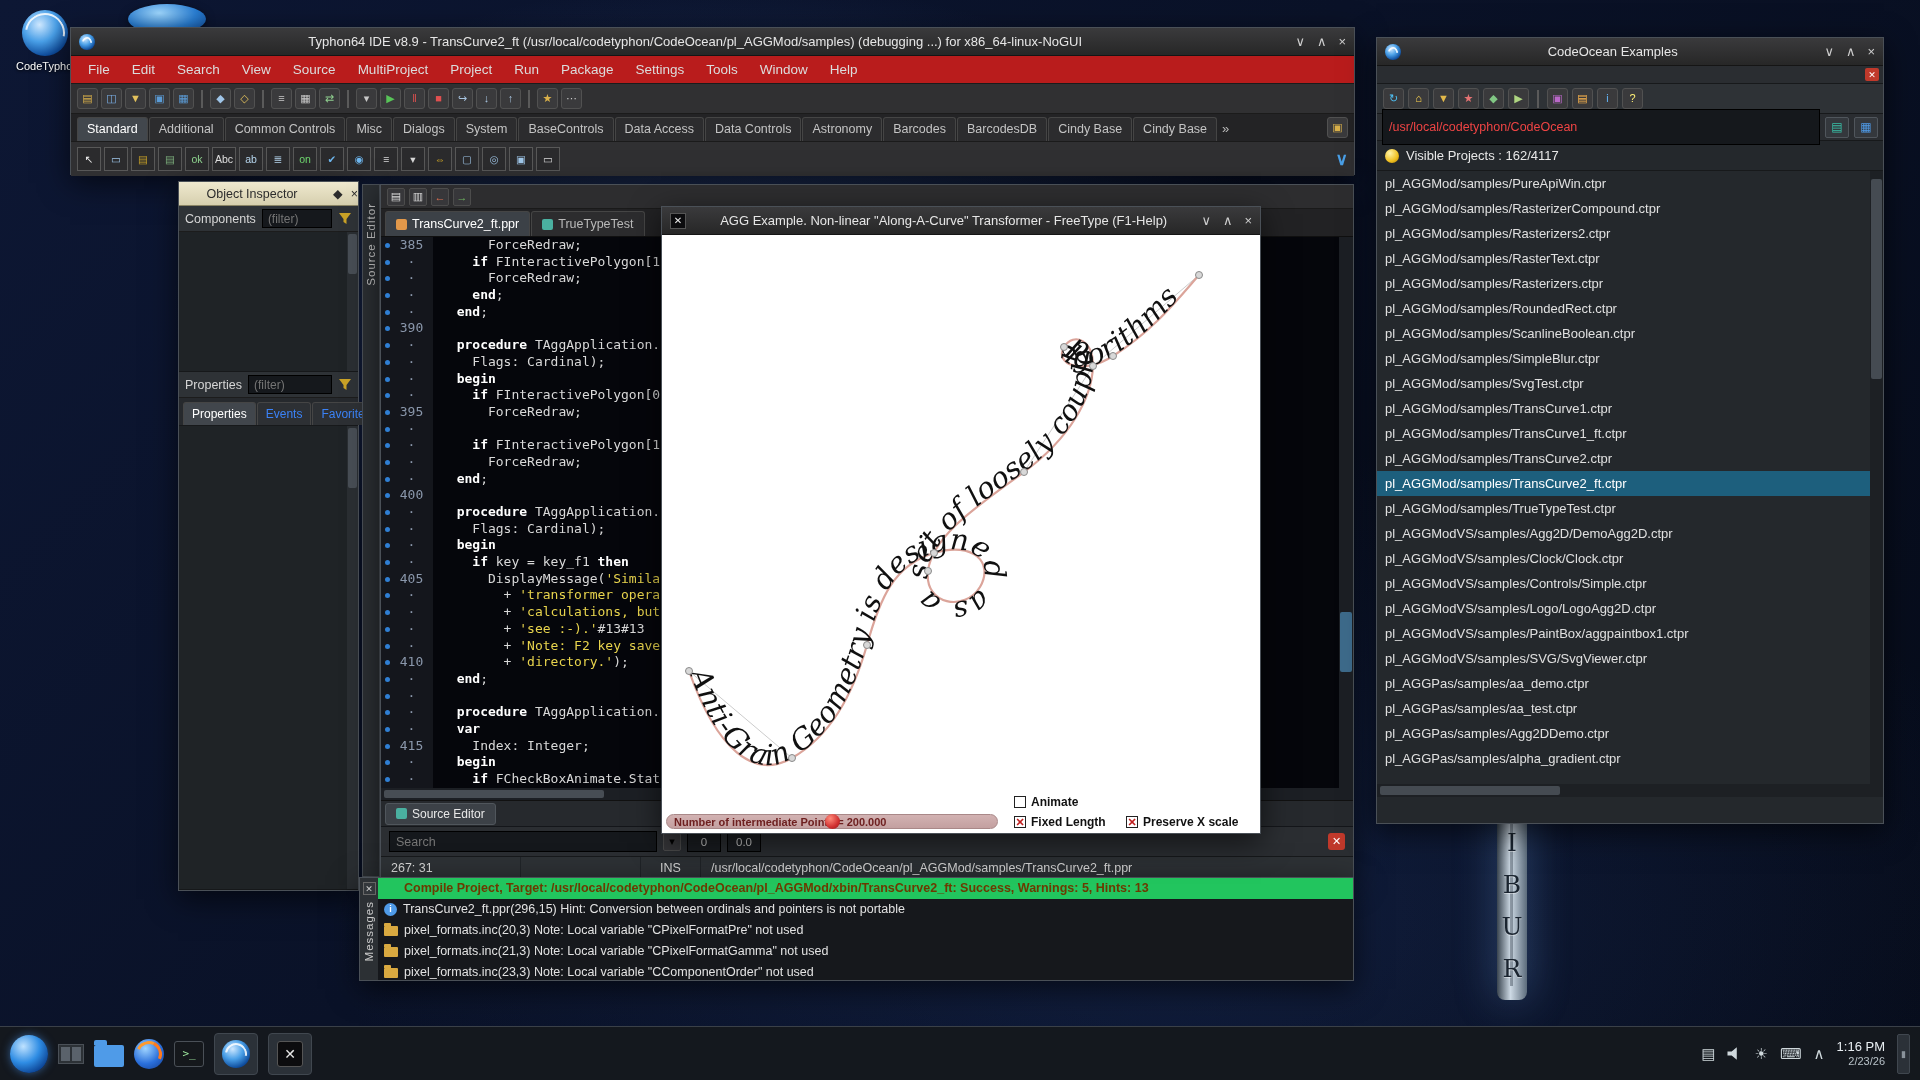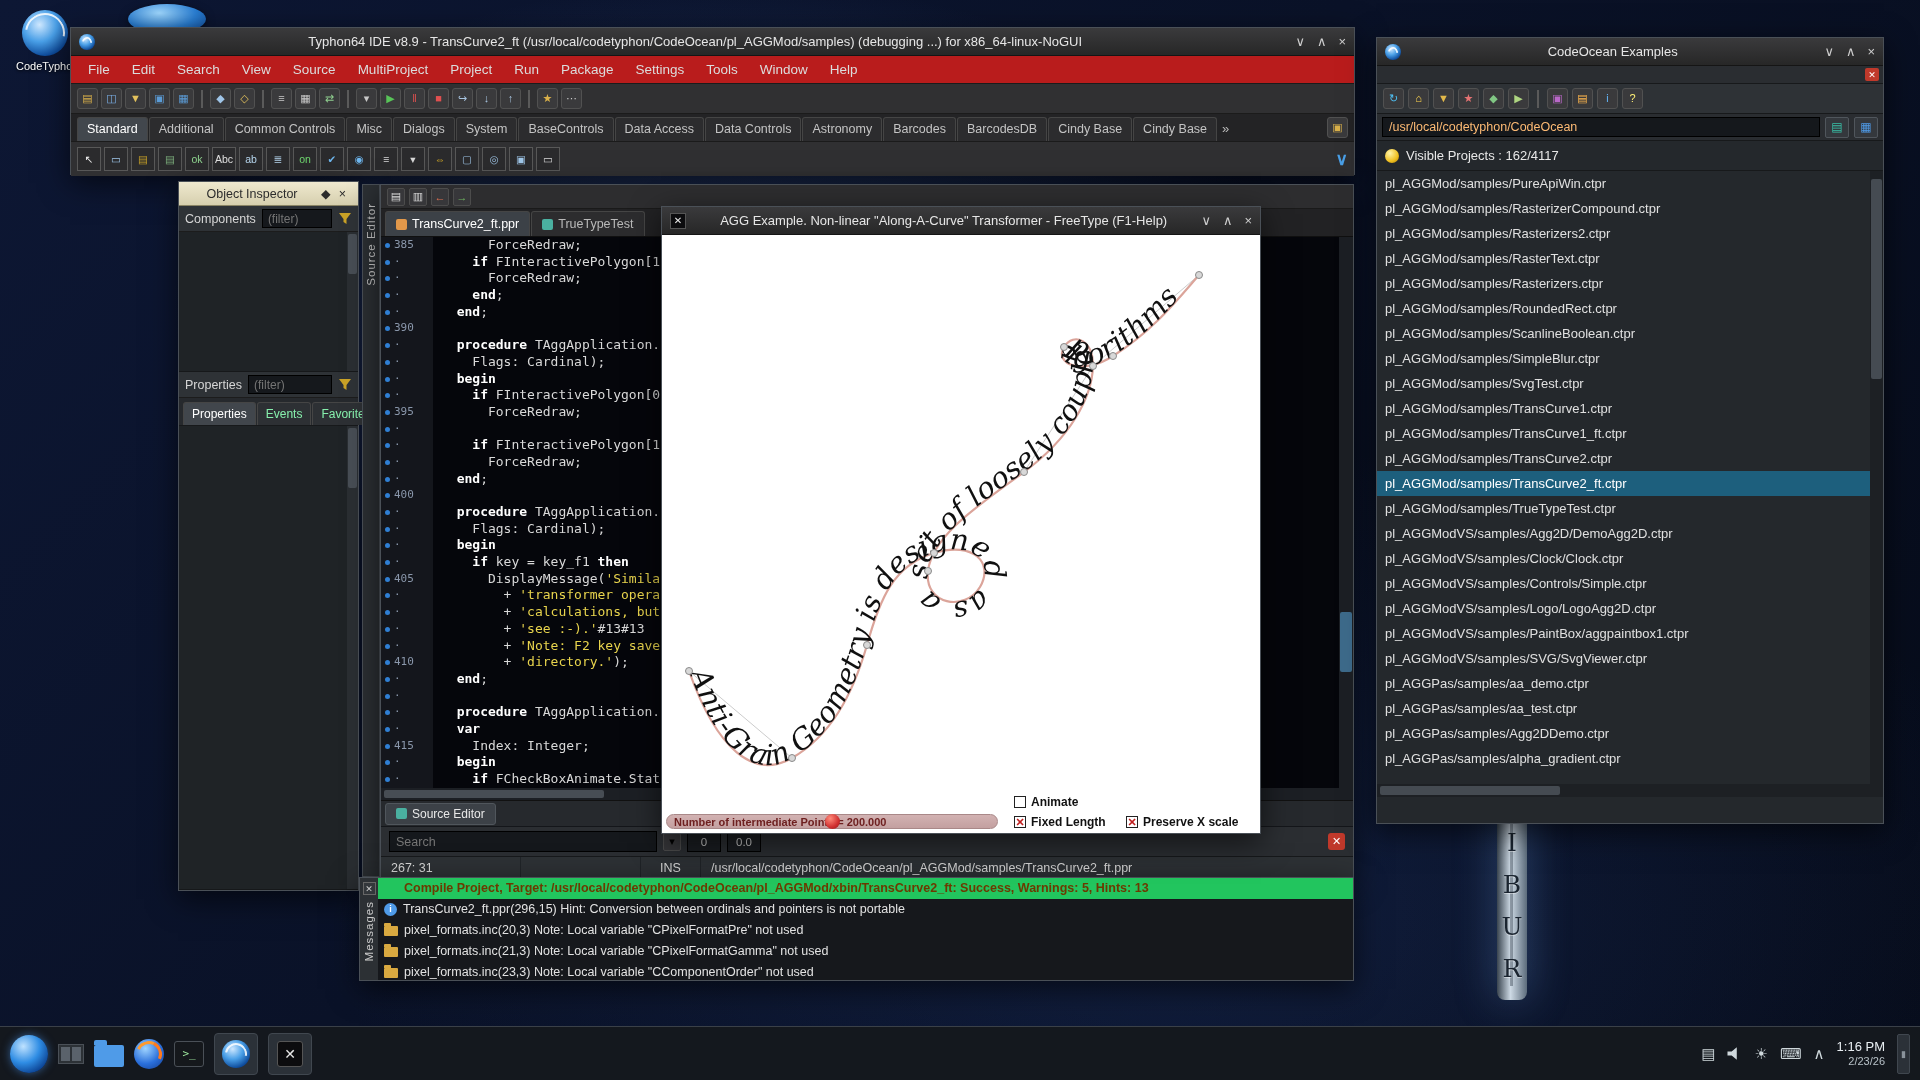--- a/index.html
+++ b/index.html
@@ -33,46 +33,46 @@
 .ticon i{font-style:normal;line-height:1}
 .ptabs{height:28px;display:flex;align-items:flex-end;background:#232325;padding:0 6px;border-bottom:1px solid #1b1b1b}
 .ptab{padding:4px 9px 5px;font-size:12.5px;color:#c4c4c4;background:#2c2c2e;border:1px solid #454545;border-bottom:none;border-radius:3px 3px 0 0;margin-right:1px;white-space:nowrap}
 .ptab.active{background:#42474d;color:#fff}
 .p-overflow{color:#bbb;margin:0 4px 5px;font-size:13px}
 .p-tools{margin-left:auto;margin-bottom:3px}
 .picons{height:34px;display:flex;align-items:center;background:#303032;padding:0 6px;gap:3px}
 .picon{width:24px;height:24px;border:1px solid #585858;background:#2b2b2d;display:flex;align-items:center;justify-content:center;font-size:10.5px;flex:0 0 auto}
 .p-scroll{margin-left:auto;color:#4aa0e8;font-size:17px;font-weight:bold}
 
-.oi-tbar{height:24px;background:linear-gradient(#efe9cf,#d6cfae);color:#2c2c2c;font-size:12.5px;display:flex;align-items:center;padding:0 12px;gap:8px;border-bottom:1px solid #8a8464}
+.oi-tbar{height:24px;background:linear-gradient(#efe9cf,#d6cfae);color:#2c2c2c;font-size:12.5px;display:flex;align-items:center;padding:0 0;gap:8px;border-bottom:1px solid #8a8464}
 .oi-tbar .t{flex:1;text-align:center}
 .oi-row{height:26px;display:flex;align-items:center;gap:6px;background:#2e3236;padding:0 6px;border-bottom:1px solid #1c1c1c;color:#d6d6d6;font-size:12.5px}
 .oi-row input{flex:1;min-width:20px;height:19px;background:#15181c;border:1px solid #000;color:#cfcfcf;font-size:12px;padding:0 5px;font-family:"Liberation Sans",sans-serif}
 .funnel{width:14px;height:14px;flex:0 0 auto}
 .oi-area{background:#1f2326;position:relative;border-bottom:1px solid #16181a}
 .vsb{position:absolute;right:0;top:0;bottom:0;width:11px;background:#2a2e32}
 .vsb .thumb{position:absolute;left:1px;right:1px;background:#474d54;border-radius:2px}
 .oi-tabs{height:28px;display:flex;align-items:flex-end;background:#26292d;padding:0 4px;border-bottom:1px solid #17191b}
-.oi-tab{padding:4px 8px;font-size:12px;color:#86efac;background:#2d3034;border:1px solid #454545;border-bottom:none;border-radius:3px 3px 0 0;margin-right:1px;white-space:nowrap;overflow:hidden}
+.oi-tab{padding:4px 8px;font-size:12px;color:#3b82f6;background:#2d3034;border:1px solid #454545;border-bottom:none;border-radius:3px 3px 0 0;margin-right:1px;white-space:nowrap;overflow:hidden}
 .oi-tab.active{background:#41464c;color:#fff}
 
 .dock-strip{position:absolute;background:#2c3034;border:1px solid #4a5057;display:flex;flex-direction:column;align-items:center;padding-top:4px}
 .dock-strip .vlabel{writing-mode:vertical-rl;transform:rotate(180deg);color:#c9c9c9;font-size:11.5px;margin-top:14px;letter-spacing:1px}
 .src-minibar{height:24px;display:flex;align-items:center;gap:4px;background:#2d2d2f;padding:0 6px;border-bottom:1px solid #1a1a1a}
 .mini-ico{width:18px;height:18px;border:1px solid #4c4c4c;background:#37373a;display:flex;align-items:center;justify-content:center;font-size:11px;border-radius:2px}
 .src-tabs{height:28px;display:flex;align-items:flex-end;background:#222224;border-bottom:1px solid #101010;padding-left:4px}
 .src-tab{display:flex;align-items:center;gap:5px;padding:5px 10px;font-size:12.5px;color:#b9b9b9;background:#2c2c2e;border:1px solid #454545;border-bottom:none;border-radius:3px 3px 0 0;margin-right:1px}
 .src-tab.active{background:#3c4147;color:#fff}
 .ficon{width:11px;height:11px;border-radius:2px}
 .code-area{background:#05060b;position:relative;overflow:hidden}
 .code-row{display:flex;height:16.7px;line-height:16.7px;font-family:"DejaVu Sans Mono",monospace;font-size:13px;white-space:pre}
 .gut{width:52px;flex:0 0 auto;background:#14161c;display:flex;align-items:center}
 .gut .mark{width:13px;text-align:center}
 .gut .mark::before{content:"";display:inline-block;width:5px;height:5px;border-radius:50%;background:#2f7fd4;vertical-align:middle}
-.gut .num{flex:1;text-align:left;padding-right:4px;color:#8a97ab;font-size:11px}
+.gut .num{flex:1;text-align:center;padding-right:4px;color:#8a97ab;font-size:13px}
 .code-text{padding-left:8px;color:#d9d9d9}
 .code-text b{color:#fff}
 .code-text .str{color:#e8d44d}
 .src-hsb{height:12px;background:#1c1f24;position:relative}
 .src-hsb .thumb{position:absolute;top:2px;height:8px;background:#474d54;border-radius:2px}
 .src-btabs{height:26px;display:flex;align-items:center;background:#26292d;border-top:1px solid #111;padding-left:4px}
 .src-btab{display:flex;align-items:center;gap:5px;background:#3c4147;color:#e8e8e8;font-size:12px;padding:3px 10px;border:1px solid #50565c;border-radius:3px}
 .src-search{height:30px;display:flex;align-items:center;gap:6px;background:#2b2e32;border-top:1px solid #14161a;padding:0 8px}
 .src-search input{width:268px;height:21px;background:#15181c;border:1px solid #000;color:#bbb;font-size:12.5px;padding:0 6px;font-family:"Liberation Sans",sans-serif}
 .spinbox{height:20px;min-width:34px;background:#1b1e22;border:1px solid #000;color:#c8c8c8;font-size:11.5px;display:flex;align-items:center;justify-content:center;padding:0 4px}
@@ -95,21 +95,21 @@
 .agg-slider .lbl{position:absolute;left:7px;top:0;line-height:14px;font-size:11px;font-weight:bold;color:#6e2020;white-space:nowrap}
 .agg-knob{position:absolute;left:48%;top:-1px;width:15px;height:15px;border-radius:50%;background:radial-gradient(circle at 35% 30%,#ff8a7a,#d03030 60%,#8f1818)}
 .agg-cb{position:absolute;display:flex;align-items:center;gap:5px;font-size:12px;color:#111;font-weight:bold}
 .agg-cb .box{width:12px;height:12px;border:1.5px solid #222;background:#fff;display:flex;align-items:center;justify-content:center;color:transparent;font-size:11px;font-weight:bold;line-height:1}
 .agg-cb.checked .box{color:#c02020}
 
 .oc-xrow{height:18px;display:flex;align-items:center;justify-content:flex-end;background:#2a2d31;padding:0 4px;border-bottom:1px solid #17191b}
 .oc-x{width:14px;height:13px;background:#c0392b;border-radius:2px;color:#fff;font-size:9px;display:flex;align-items:center;justify-content:center}
 .oc-toolbar{height:30px;display:flex;align-items:center;gap:4px;background:#2e3236;padding:0 6px;border-bottom:1px solid #17191b}
 .oc-row{height:27px;display:flex;align-items:center;gap:5px;background:#2a2d31;padding:0 5px;border-bottom:1px solid #17191b}
-.oc-row input{height:20px;background:#15181c;border:1px solid #000;color:#fdba74;font-size:12.5px;padding:0 6px;font-family:"Liberation Sans",sans-serif}
+.oc-row input{height:36px;background:#15181c;border:1px solid #000;color:#ef4444;font-size:12.5px;padding:0 6px;font-family:"Liberation Sans",sans-serif}
 .oc-btn{width:24px;height:21px;border:1px solid #50565c;background:#34383d;display:flex;align-items:center;justify-content:center;font-size:12px;border-radius:2px}
 .oc-visible{height:30px;display:flex;align-items:center;gap:7px;background:#24282c;padding:0 8px;color:#e8e8e8;font-size:13px;border-bottom:1px solid #17191b}
 .oc-ball{width:14px;height:14px;border-radius:50%;background:radial-gradient(circle at 35% 30%,#fff4a8,#f0c020 60%,#a87800)}
 .oc-list{position:relative;background:#24282c;overflow:hidden}
 .oc-inner{position:absolute;left:0;right:13px;top:0}
 .oc-item{height:25px;line-height:25px;padding-left:8px;font-size:13px;color:#e0e0e0;white-space:nowrap;overflow:hidden}
 .oc-item.selected{background:#1d5f7d;color:#fff}
 .oc-vsb{position:absolute;right:0;top:0;bottom:0;width:13px;background:#1d2024}
 .oc-vsb .thumb{position:absolute;left:1px;right:1px;top:8px;height:200px;background:#454b52;border-radius:2px}
 .oc-hsb{height:13px;background:#1d2024;position:relative}

